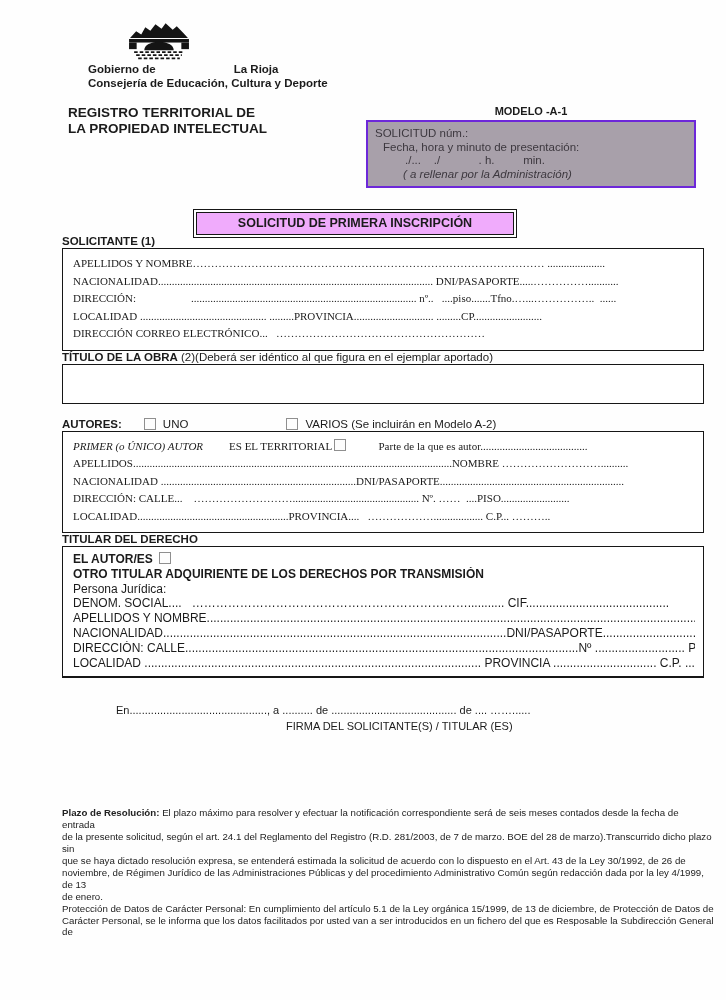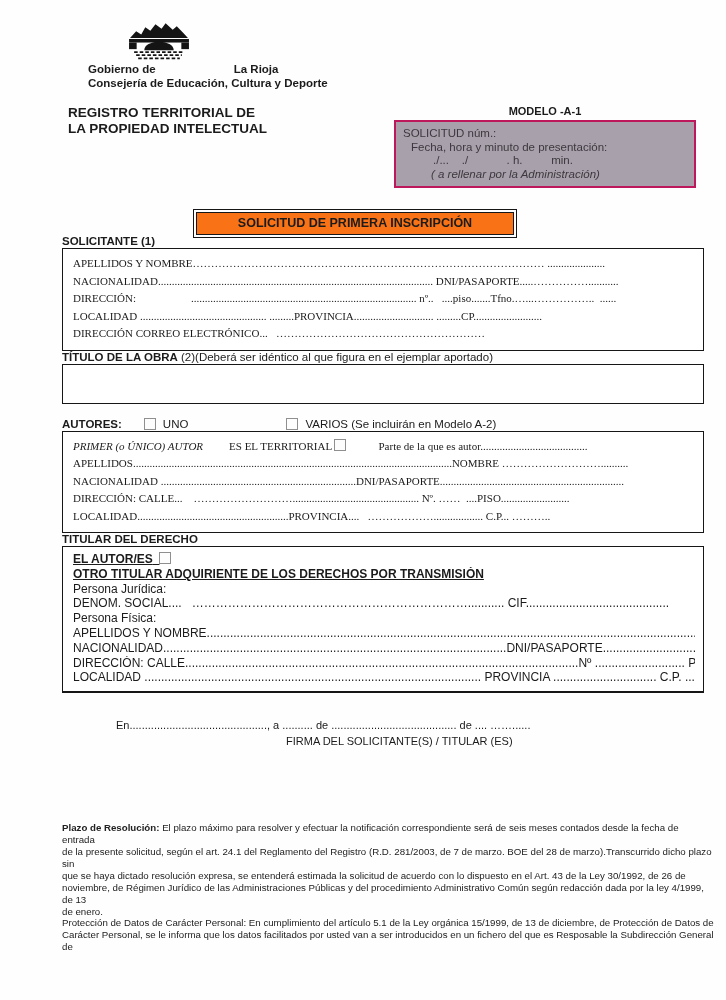--- a/index.html
+++ b/index.html
@@ -7,51 +7,51 @@
         font-family:"Liberation Sans",sans-serif;overflow:hidden;}
   .content{margin-left:62px;width:642px;padding-top:18px;}
 
   
   .logo-wrap{margin-left:64px;height:44px;}
   .gov-line{font-size:11.5px;font-weight:bold;margin-left:26px;margin-top:1px;}
   .gov-line .region{margin-left:78px;}
   .dept-line{font-size:11.5px;font-weight:bold;margin-left:26px;margin-top:2px;}
   .reg-row{display:flex;align-items:flex-start;margin-top:16px;}
   .reg-title{font-size:13.5px;font-weight:bold;line-height:16px;margin-left:6px;}
-  .modelo-col{margin-left:auto;width:302px;margin-right:8px;}
+  .modelo-col{margin-left:auto;width:330px;margin-right:8px;}
   .modelo{font-size:11px;font-weight:bold;text-align:center;margin-bottom:3px;}
-  .stamp-box{background:#a8a0aa;border:2px solid #be185d;color:#3d383f;
+  .stamp-box{background:#a8a0aa;border:2px solid #6d28d9;color:#3d383f;
              font-size:11.5px;line-height:13.5px;padding:5px 7px;}
   .stamp-box .ind{margin-left:8px;}
   .stamp-box .ind2{margin-left:30px;white-space:pre;}
   .stamp-box .ital{font-style:italic;margin-left:28px;}
 
   
   .title-box{width:316px;margin:24px 0 0 134px;border:1.5px solid #161616;
              outline:1px solid #161616;outline-offset:2px;
              text-align:center;font-weight:bold;font-size:12.5px;line-height:15px;
-             padding:3px 0;background:#f97316;}
+             padding:3px 0;background:#f0abfc;}
 
   
   .sec-label{font-size:11.5px;font-weight:bold;margin-bottom:1px;}
   .sec-label .note{font-weight:normal;}
   .box{border:1.5px solid #161616;background:#fff;}
   .fline{font-family:"Liberation Serif",serif;font-size:11px;line-height:17.5px;
          white-space:pre;overflow:hidden;}
   .sline{font-size:12px;line-height:14.8px;white-space:pre;overflow:hidden;}
   .pad-serif{padding:6px 8px 7px 10px;}
   .pad-sans{padding:5px 8px 6px 10px;}
   .ital-serif{font-style:italic;}
   .cbx{display:inline-block;width:10px;height:10px;border:1px solid #8f8f8f;
        vertical-align:-1px;background:#fdfdfd;}
   .autores-row{font-size:11.5px;margin-top:14px;margin-bottom:1px;display:flex;align-items:center;}
   .autores-row .lbl{font-weight:bold;}
   .autores-row .opt{margin-left:7px;}
   .empty-box{height:38px;}
-  .bold-line{font-weight:bold;text-decoration:underline;}
+  .bold-line{font-weight:bold;}
 
   
   .sig-block{margin-top:26px;margin-left:54px;font-size:11px;line-height:13px;}
   .sig-date{white-space:pre;}
   .sig-label{margin-left:170px;margin-top:3px;}
 
   
   .footer{margin-top:74px;width:652px;font-size:9.7px;line-height:11.9px;color:#222;}
   .footer .lead{font-weight:bold;}
 </style>
@@ -130,21 +130,20 @@
       <div class="fline">DIRECCIÓN: CALLE...    ……………………….............................................. Nº. ……  ....PISO.........................</div>
       <div class="fline">LOCALIDAD.......................................................PROVINCIA....   ……………….................. C.P... ………..</div>
     </div>
 
     <div class="sec-label">TITULAR DEL DERECHO</div>
     <div class="box pad-sans" style="border-bottom-width:2.5px;">
       <div class="sline bold-line"><span>EL AUTOR/ES</span>  <span class="cbx"></span></div>
       <div class="sline bold-line">OTRO TITULAR ADQUIRIENTE DE LOS DERECHOS POR TRANSMISIÓN</div>
       <div class="sline">Persona Jurídica:</div>
       <div class="sline">DENOM. SOCIAL....   ……………………………………………………………........... CIF...........................................</div>
-      <div class="sline">Persona Física:</div>
       <div class="sline">APELLIDOS Y NOMBRE....................................................................................................................................................................</div>
       <div class="sline">NACIONALIDAD.......................................................................................................DNI/PASAPORTE..........................................</div>
       <div class="sline">DIRECCIÓN: CALLE......................................................................................................................Nº ........................... PISO .............</div>
       <div class="sline">LOCALIDAD ..................................................................................................... PROVINCIA ............................... C.P. ...............</div>
     </div>
 
     <div class="sig-block">
       <div class="sig-date">En............................................., a .......... de ......................................... de .... ……......</div>
       <div class="sig-label">FIRMA DEL SOLICITANTE(S) / TITULAR (ES)</div>
     </div>

